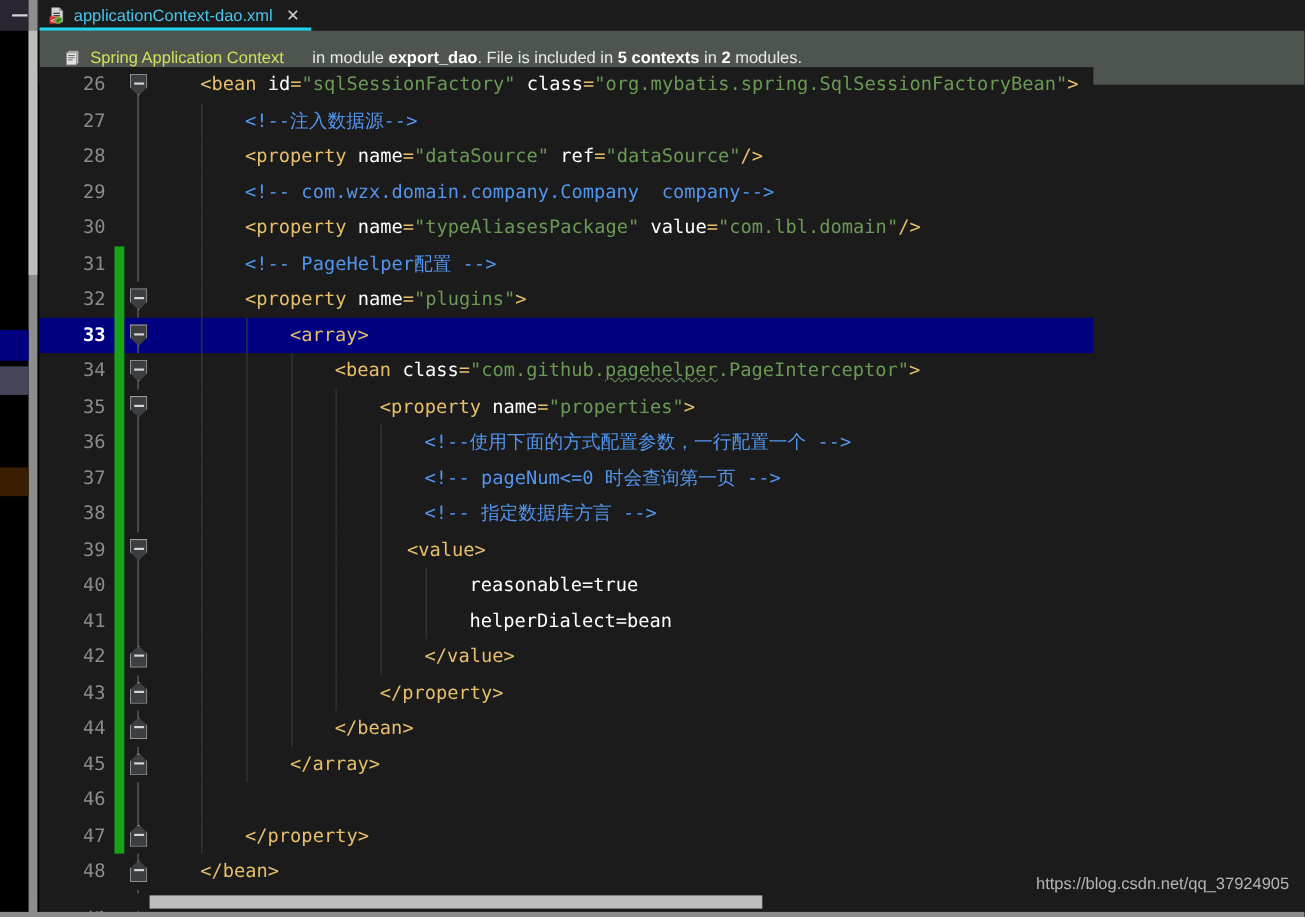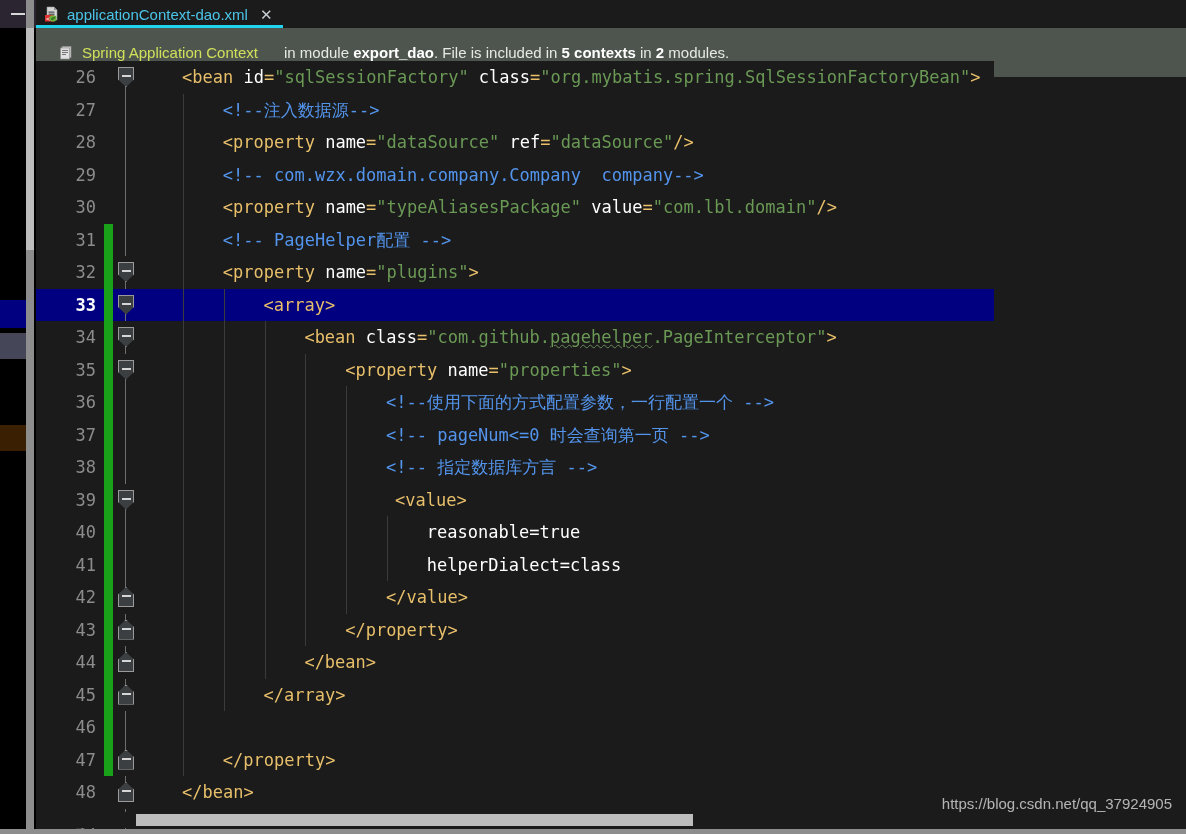--- a/index.html
+++ b/index.html
@@ -318,21 +318,21 @@
             <div class="line half-bottom"></div>
             <div class="marker down">
               <div class="dash"></div>
             </div>
           </div>
           <div class="iguide" style="left: 147px; top: 0px; height: 32.5px;"></div>
           <div class="iguide" style="left: 187.8px; top: 0px; height: 32.5px;"></div>
           <div class="iguide" style="left: 228.6px; top: 0px; height: 32.5px;"></div>
           <div class="iguide" style="left: 269.4px; top: 0px; height: 32.5px;"></div>
           <div class="iguide" style="left: 310.2px; top: 0px; height: 32.5px;"></div>
-          <span class="code" style="left: 359px; text-align: right;"><span class="t-tag">&lt;value&gt;</span></span>
+          <span class="code" style="left: 334px; text-align: right;"><span class="t-tag">&lt;value&gt;</span></span>
         </div>
         <div class="row" style="top: 455px;">
           <span class="lnum">40</span>
           <div class="fold">
             <div class="line"></div>
           </div>
           <div class="iguide" style="left: 147px; top: 0px; height: 32.5px;"></div>
           <div class="iguide" style="left: 187.8px; top: 0px; height: 32.5px;"></div>
           <div class="iguide" style="left: 228.6px; top: 0px; height: 32.5px;"></div>
           <div class="iguide" style="left: 269.4px; top: 0px; height: 32.5px;"></div>
@@ -344,21 +344,21 @@
           <span class="lnum">41</span>
           <div class="fold">
             <div class="line"></div>
           </div>
           <div class="iguide" style="left: 147px; top: 0px; height: 32.5px;"></div>
           <div class="iguide" style="left: 187.8px; top: 0px; height: 32.5px;"></div>
           <div class="iguide" style="left: 228.6px; top: 0px; height: 32.5px;"></div>
           <div class="iguide" style="left: 269.4px; top: 0px; height: 32.5px;"></div>
           <div class="iguide" style="left: 310.2px; top: 0px; height: 32.5px;"></div>
           <div class="iguide" style="left: 351px; top: 0px; height: 32.5px;"></div>
-          <span class="code" style="left: 390.8px;"><span class="t-txt">helperDialect=class</span></span>
+          <span class="code" style="left: 390.8px;"><span class="t-txt">helperDialect=bean</span></span>
         </div>
         <div class="row" style="top: 520px;">
           <span class="lnum">42</span>
           <div class="fold">
             <div class="line half-top"></div>
             <div class="marker up">
               <div class="dash"></div>
             </div>
           </div>
           <div class="iguide" style="left: 147px; top: 0px; height: 32.5px;"></div>

